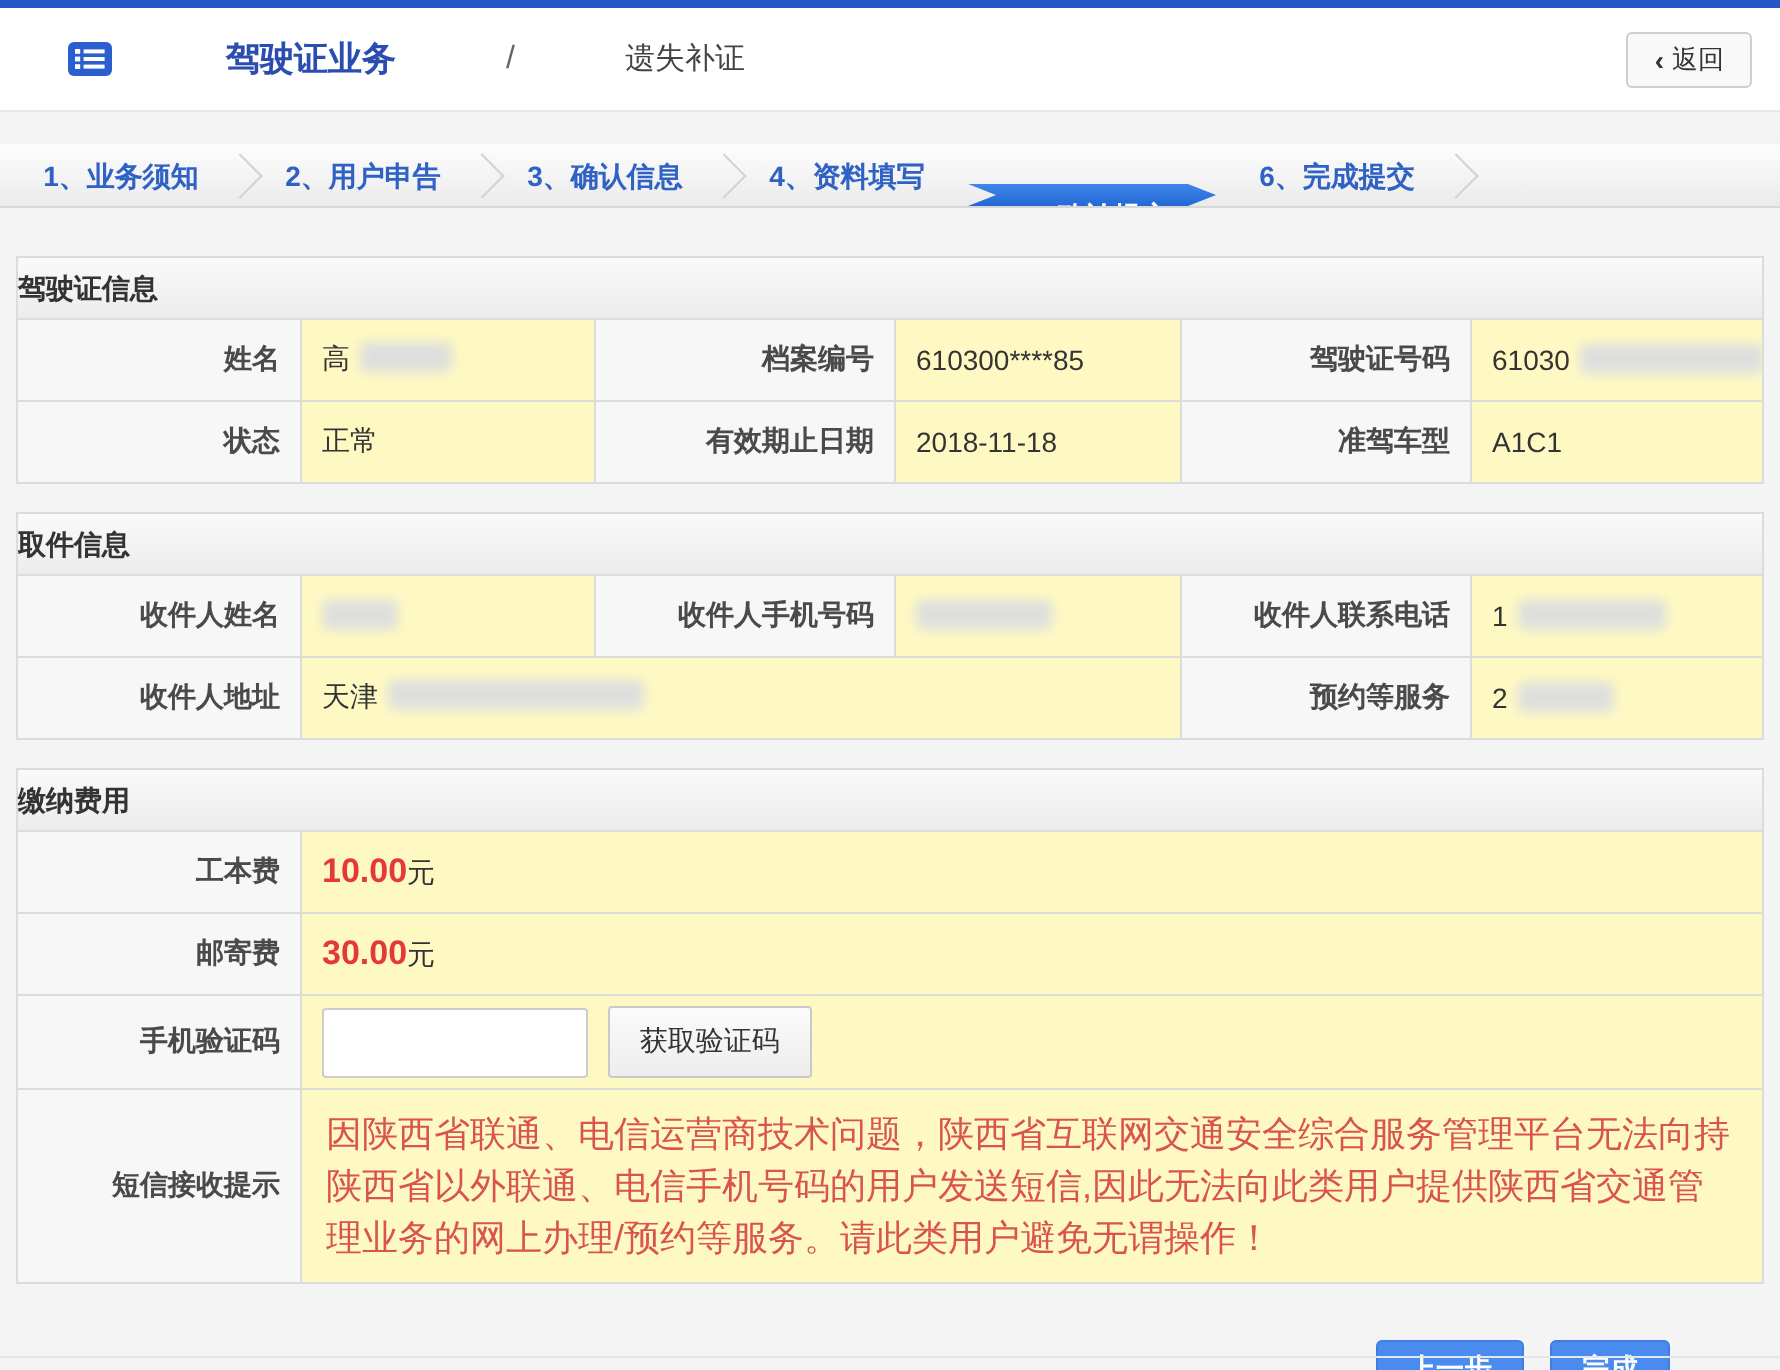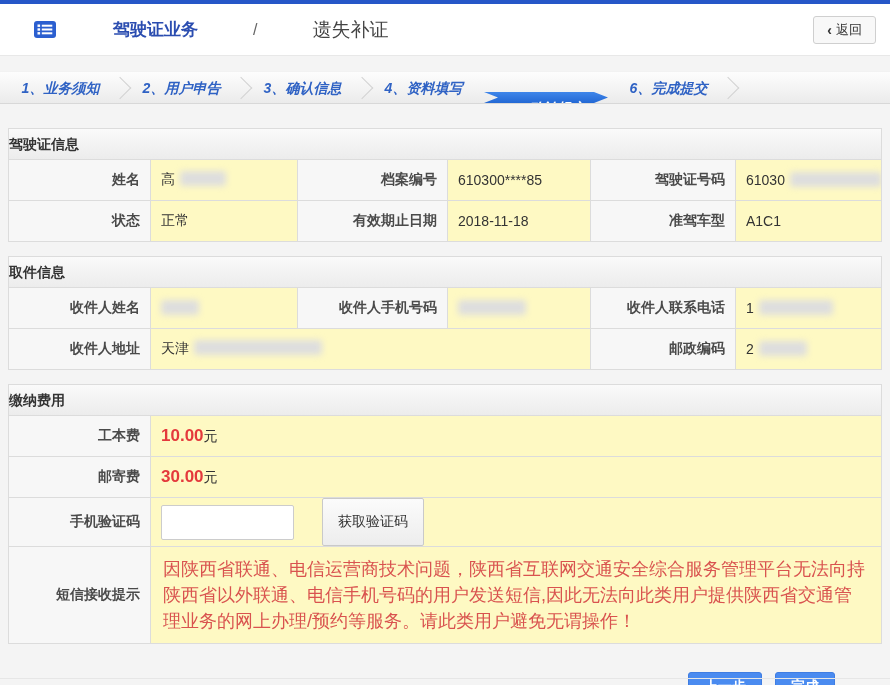--- a/index.html
+++ b/index.html
@@ -13,34 +13,34 @@
   .topbar { height: 4px; background: #2657c8; }
 
   
   .header {
     height: 52px; background: #fff; border-bottom: 1px solid #e8e8e8;
     display: flex; align-items: center; padding: 0 14px 0 34px; gap: 48px;
   }
   .hicon { display: inline-flex; margin-right: 9px; }
   .htitle { font-size: 17px; font-weight: bold; color: #2b4db0; }
   .hsep { font-size: 16px; color: #666; margin: 0 7px; }
-  .hsub { font-size: 19px; color: #444; }
+  .hsub { font-size: 15px; color: #444; }
   .back-btn {
     margin-left: auto; height: 28px; padding: 0 13px;
     background: #f8f8f8; border: 1px solid #cfcfcf; border-radius: 3px;
     font-size: 13px; color: #333; cursor: pointer;
     font-family: inherit; display: flex; align-items: center; gap: 4px;
   }
   .back-btn .chev { font-weight: bold; font-size: 14px; color: #333; }
 
   
   .steps {
     margin-top: 15px; height: 33px; display: flex;
     background: linear-gradient(#fdfdfd, #ebebeb);
-    border-top: 1px solid #f2f2f2; border-bottom: 1px solid #d8d8d8; font-style: italic;
+    border-top: 1px solid #f2f2f2; border-bottom: 1px solid #d8d8d8;
   }
   .step {
     flex: 0 0 121px; line-height: 32px; text-align: center;
     font-size: 14px; font-weight: bold; color: #2f62c4;
     position: relative; cursor: default;
   }
   .step.sep::after {
     content: ''; position: absolute; right: -7px; top: 50%;
     width: 15px; height: 15px; margin-top: -8px;
     transform: rotate(45deg);
@@ -78,21 +78,21 @@
   }
 
   .amt { color: #e4393c; font-weight: bold; font-size: 17px; }
   .unit { font-size: 14px; color: #333; }
 
   .code-input {
     width: 133px; height: 35px; border: 1px solid #ccc; border-radius: 2px;
     padding: 0 8px; font-size: 14px; vertical-align: middle; font-family: inherit;
   }
   .get-code-btn {
-    height: 48px; margin-left: 24px; padding: 0 15px;
+    height: 36px; margin-left: 6px; padding: 0 15px;
     background: linear-gradient(#fbfbfb, #ededed);
     border: 1px solid #c9c9c9; border-radius: 2px;
     font-size: 14px; color: #333; vertical-align: middle; cursor: pointer;
     font-family: inherit;
   }
   td.sms-cell { height: 47px; }
   td.notice-cell {
     white-space: normal; line-height: 26px; color: #d9534f;
     padding: 9px 12px; height: auto; font-size: 18px;
   }
@@ -193,21 +193,21 @@
       <td class="lbl">收件人姓名</td>
       <td><span></span><span class="blob" style="width:38px;margin-left:0"></span></td>
       <td class="lbl">收件人手机号码</td>
       <td><span></span><span class="blob" style="width:68px;margin-left:0"></span></td>
       <td class="lbl">收件人联系电话</td>
       <td><span>1</span><span class="blob" style="width:74px"></span></td>
     </tr>
     <tr>
       <td class="lbl">收件人地址</td>
       <td colspan="3"><span>天津</span><span class="blob" style="width:128px"></span></td>
-      <td class="lbl">邮政编码</td>
+      <td class="lbl">预约等服务</td>
       <td><span>2</span><span class="blob" style="width:48px"></span></td>
     </tr>
   </tbody>
     </table>
 </div>
 
 <div class="section gap">
   <div class="sec-title">缴纳费用</div>
   <table>
     <colgroup>

